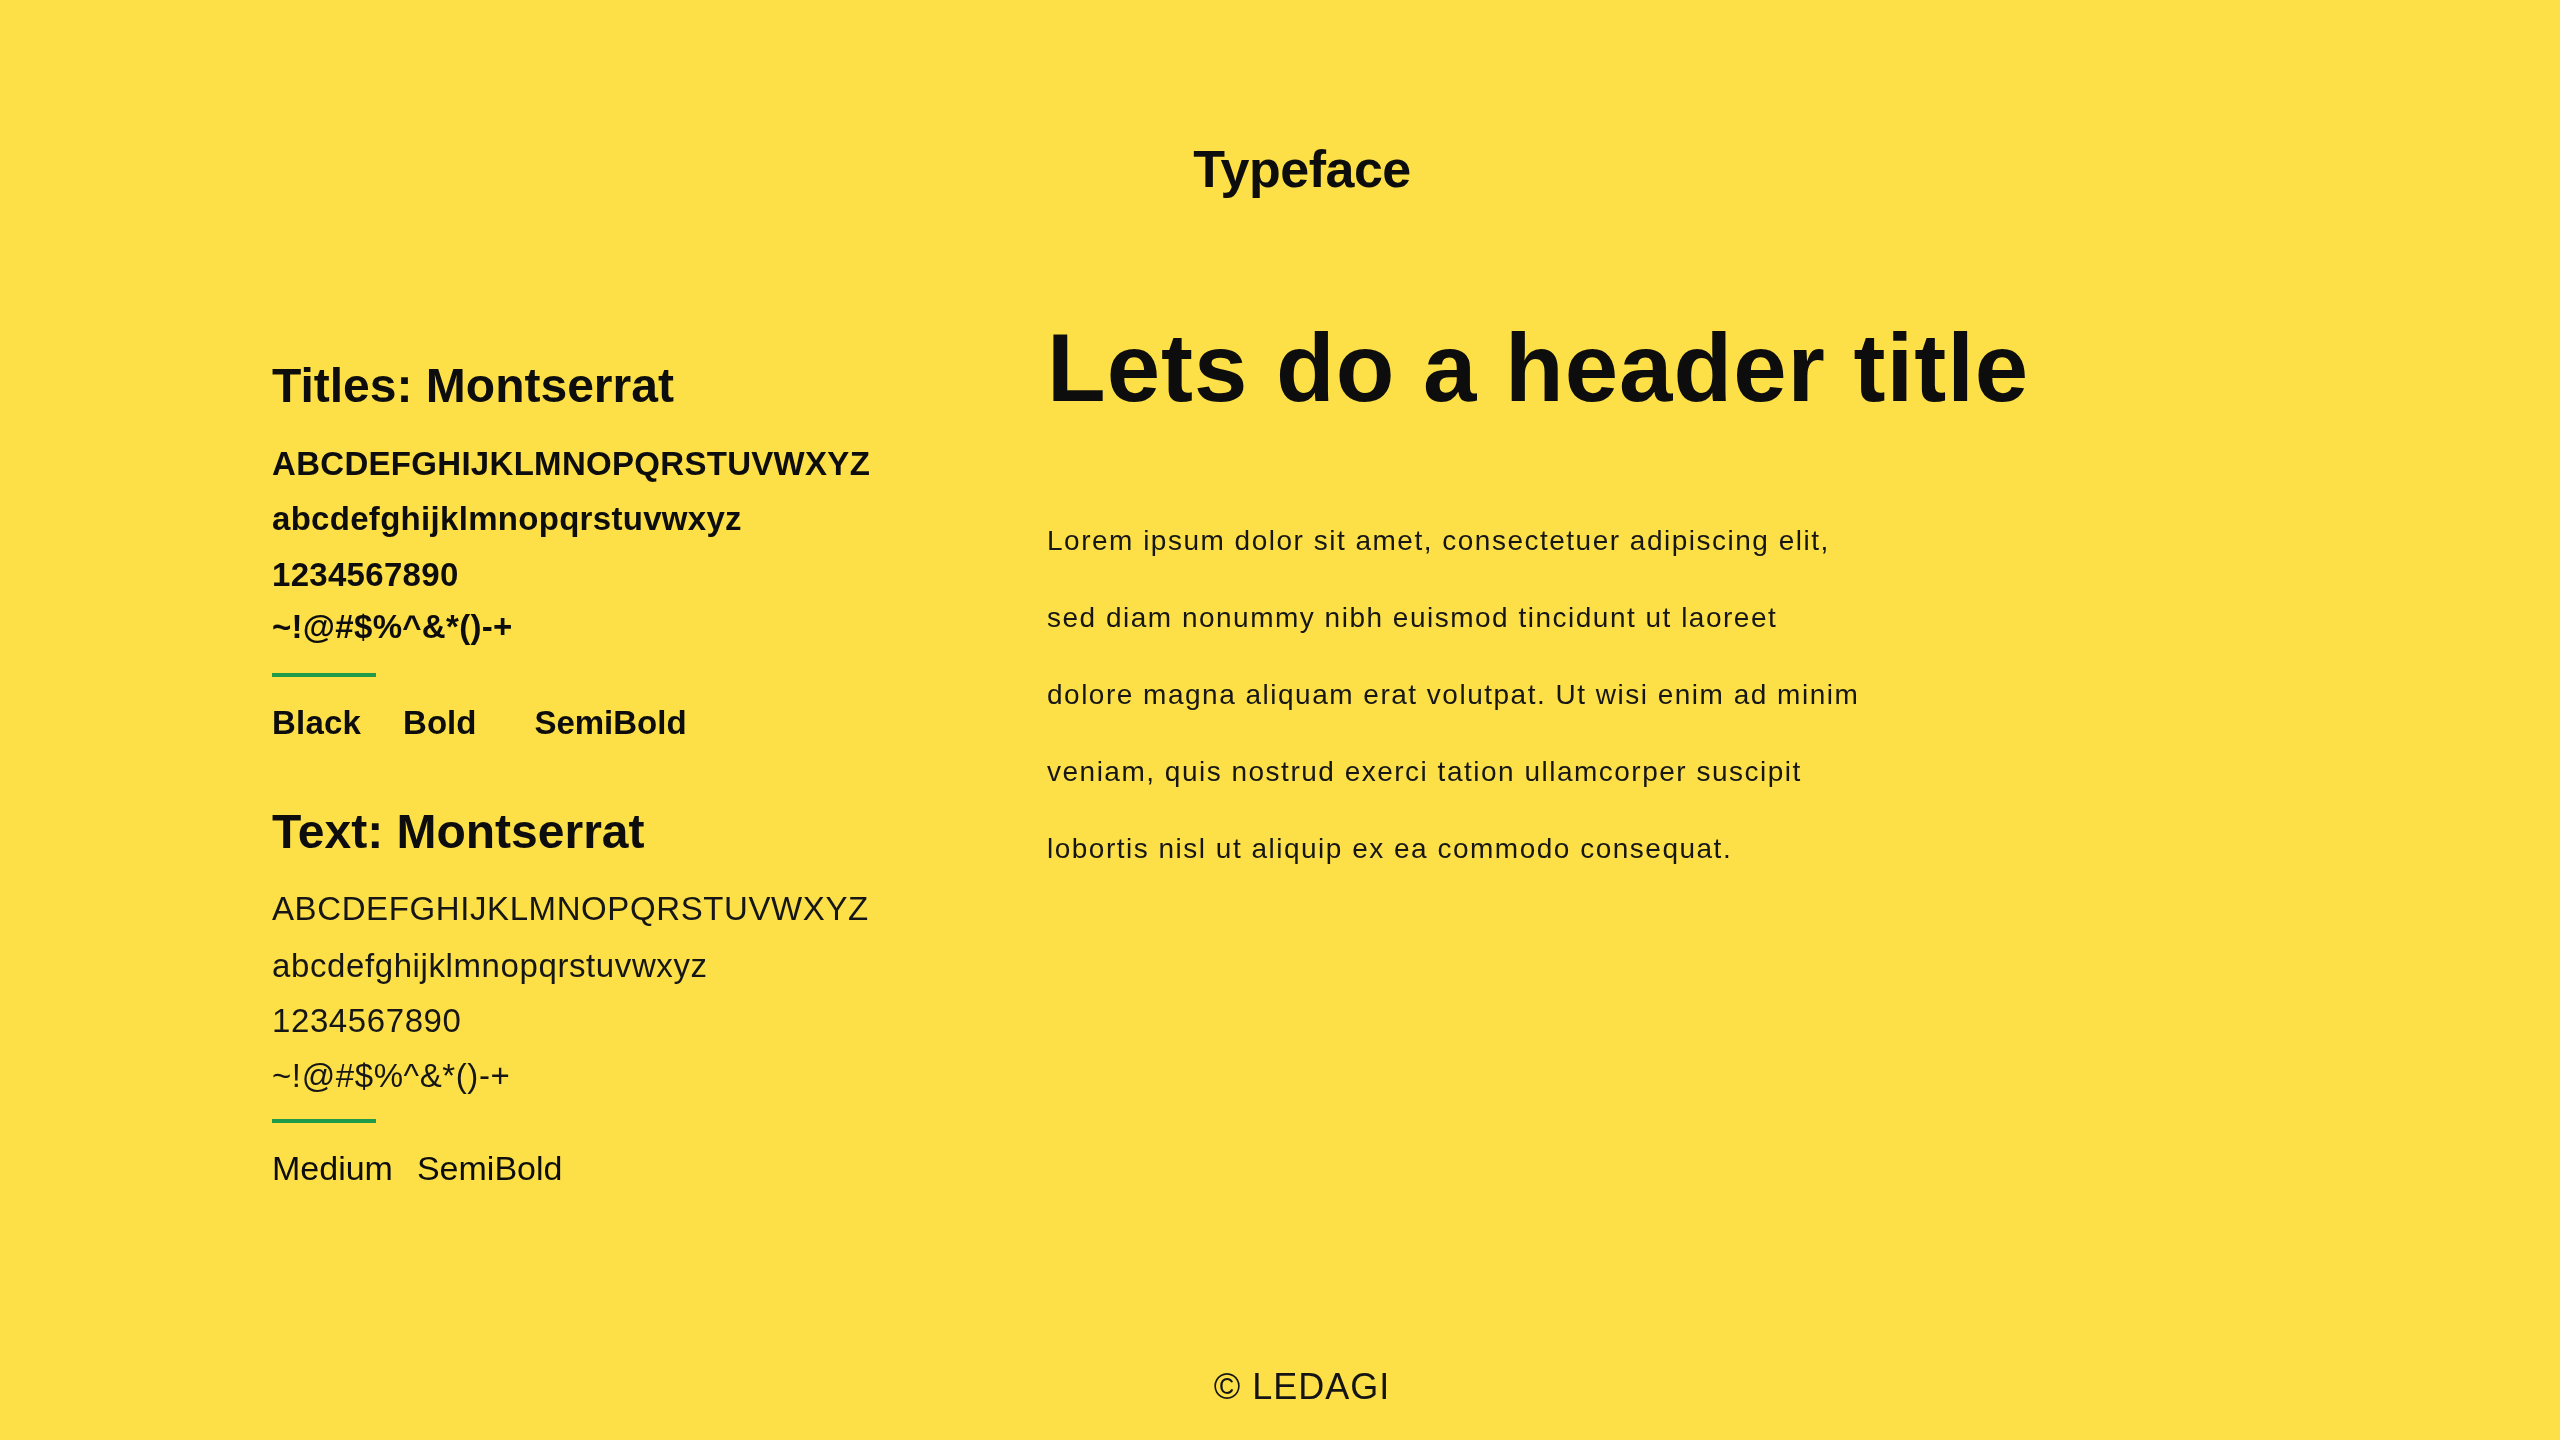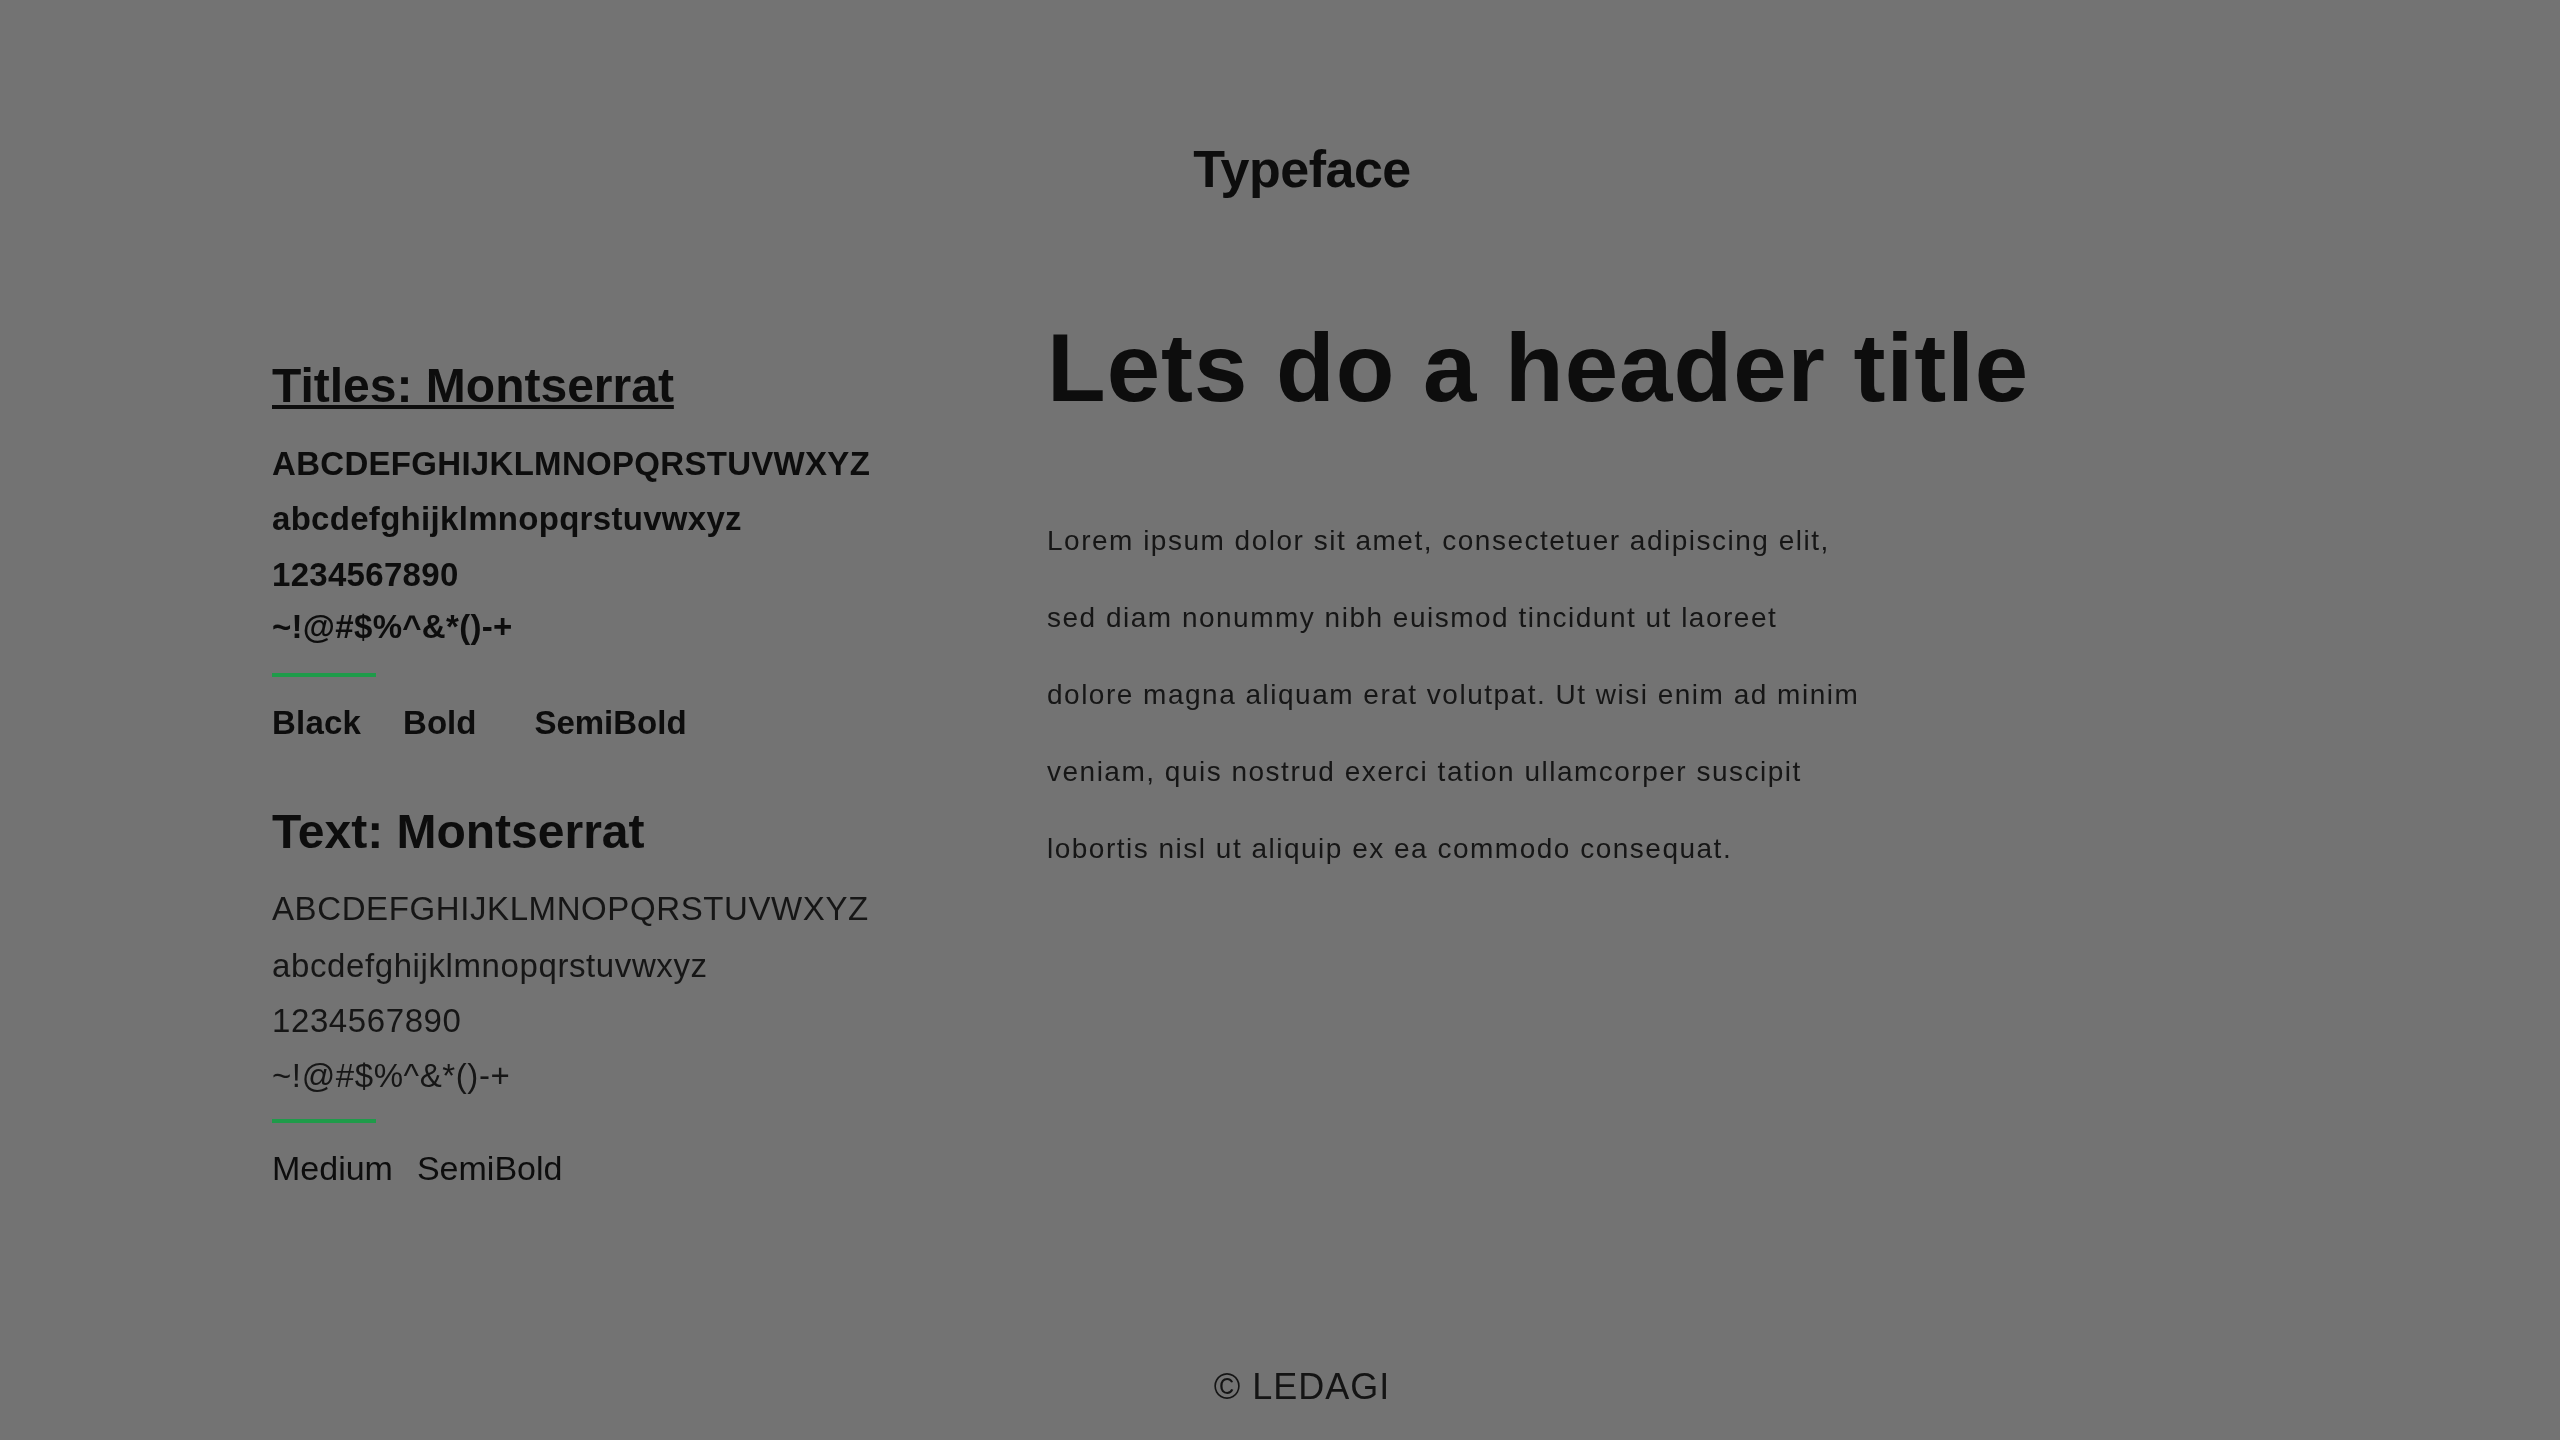--- a/index.html
+++ b/index.html
@@ -4,21 +4,21 @@
 <style>
   html, body {
     margin: 0;
     padding: 0;
     background: #ffffff;
   }
   .page {
     position: relative;
     width: 2560px;
     height: 1440px;
-    background: #737373;
+    background: #fde047;
     color: #0d0d0d;
     font-family: "Liberation Sans", sans-serif;
     overflow: hidden;
   }
   .abs { position: absolute; }
 
   
   .page-title {
     top: 138px;
     left: 0;
@@ -30,21 +30,20 @@
     letter-spacing: -0.5px;
     line-height: 1.2;
   }
 
   
   .spec-heading-bold {
     left: 272px;
     font-size: 48px;
     font-weight: 700;
     line-height: 1.15;
-    text-decoration: underline;
   }
   .spec-heading-regular {
     left: 272px;
     font-size: 48px;
     font-weight: 700;
     line-height: 1.15;
   }
   .spec-line-bold {
     left: 272px;
     font-size: 33px;

